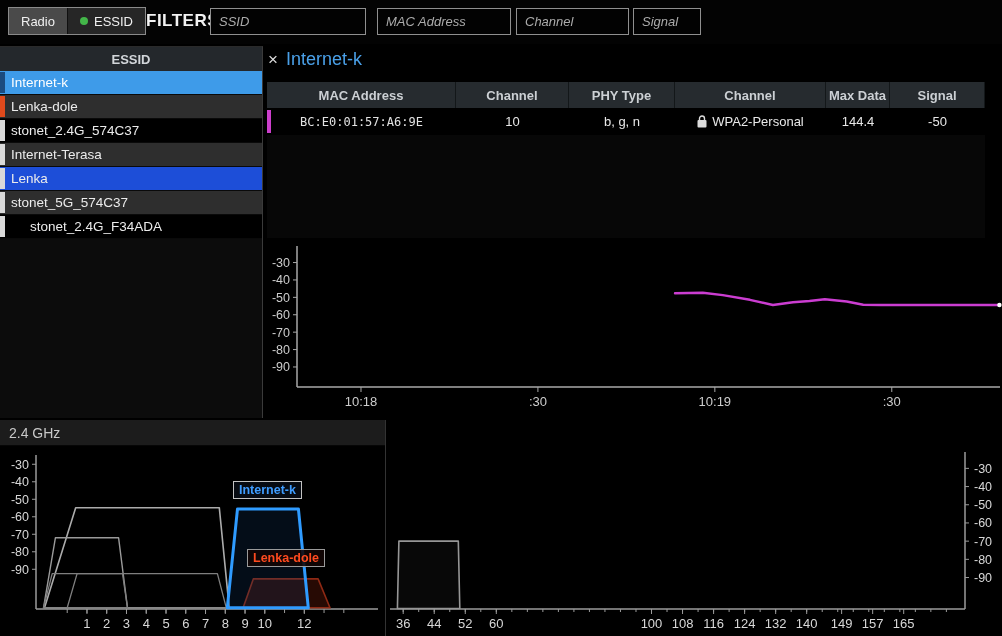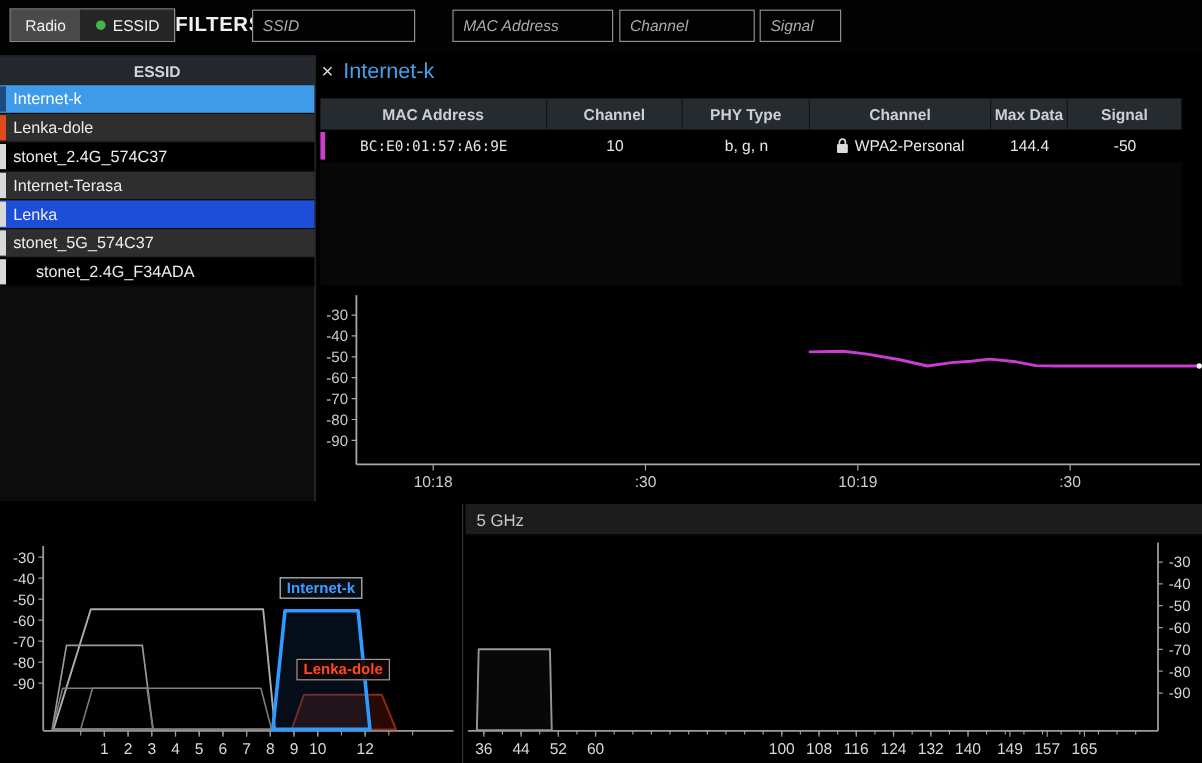--- a/index.html
+++ b/index.html
@@ -60,21 +60,21 @@
       <div class="toggle-seg" id="toggle-radio">
         <span>Radio</span>
       </div>
       <div class="toggle-seg" id="toggle-essid">
         <span class="green-dot"></span>
         <span>ESSID</span>
       </div>
     </div>
     <div id="filters-label">FILTERS:</div>
     <div id="filter-inputs">
-        <input class="filter-input" placeholder="SSID" style="left: 210px; width: 136px;">
+        <input class="filter-input" placeholder="SSID" style="left: 210px; width: 156px;">
         <input class="filter-input" placeholder="MAC Address" style="left: 377px; width: 134px;">
         <input class="filter-input" placeholder="Channel" style="left: 516px; width: 113px;">
         <input class="filter-input" placeholder="Signal" style="left: 633px; width: 68px;">
       </div>
   </div>
 
   <div id="sidebar">
     <div id="sidebar-header">ESSID</div>
     <div id="essid-list">
         <div class="essid-row" style="background: rgb(62, 155, 233);">
@@ -162,20 +162,23 @@
         <text x="452.8485738255033" y="166" text-anchor="middle" fill="#cdcdcd" font-size="13">10:19</text>
         <line x1="629.7781040268457" y1="147" x2="629.7781040268457" y2="152" stroke="#a8a8a8"></line>
         <text x="629.7781040268457" y="166" text-anchor="middle" fill="#cdcdcd" font-size="13">:30</text>
         <polyline points="413.0,53.2 440.8,52.7 460.8,55.1 487.9,59.8 510.9,65.0 531.0,62.2 547.5,61.0 562.8,59.3 584.7,61.5 601.2,64.7 618.9,65.0 737.4,65.0" fill="none" stroke="#cb3dd1" stroke-width="2.4" stroke-linejoin="round" stroke-linecap="round"></polyline>
         <circle cx="737.4102348993288" cy="65.0111111111111" r="2.2" fill="#ffffff"></circle>
       </svg></div>
 
   <div id="sep-h"></div>
   <div id="divider-v"></div>
 
+  <div class="band-panel-header" style="left:0;top:420px;width:385px">
+    <span>2.4 GHz</span>
+  </div>
   <div class="chart-host" style="left:0;top:447px;width:385px;height:189px"><svg width="385" height="189">
         <line x1="36" y1="8" x2="36" y2="162" stroke="#9b9b9b" stroke-width="1.5"></line>
         <line x1="36" y1="162" x2="378" y2="162" stroke="#9b9b9b" stroke-width="1.5"></line>
         <line x1="36" y1="17.275000000000006" x2="32" y2="17.275000000000006" stroke="#9b9b9b"></line>
         <text x="29" y="21.775000000000006" text-anchor="end" fill="#d8d8d8" font-size="12.5">-30</text>
         <line x1="36" y1="34.77499999999999" x2="32" y2="34.77499999999999" stroke="#9b9b9b"></line>
         <text x="29" y="39.27499999999999" text-anchor="end" fill="#d8d8d8" font-size="12.5">-40</text>
         <line x1="36" y1="52.27499999999999" x2="32" y2="52.27499999999999" stroke="#9b9b9b"></line>
         <text x="29" y="56.77499999999999" text-anchor="end" fill="#d8d8d8" font-size="12.5">-50</text>
         <line x1="36" y1="69.77499999999999" x2="32" y2="69.77499999999999" stroke="#9b9b9b"></line>
@@ -226,23 +229,20 @@
         <polygon points="44.5,160.8 75.7,60.7 219.3,60.7 229.2,160.8" fill="none" stroke="#acacac" stroke-width="1.6" stroke-linejoin="round" stroke-linecap="round"></polygon>
         <polygon points="43.5,160.8 55.4,90.8 118.6,90.8 127.5,160.8" fill="none" stroke="#9a9a9a" stroke-width="1.4" stroke-linejoin="round" stroke-linecap="round"></polygon>
         <polygon points="43.5,160.8 52.2,126.6 217.4,126.6 226.3,160.8" fill="none" stroke="#7f7f7f" stroke-width="1.3" stroke-linejoin="round" stroke-linecap="round"></polygon>
         <polygon points="67.2,160.8 77.1,126.6 122.5,126.6 127.5,160.8" fill="none" stroke="#7f7f7f" stroke-width="1.3" stroke-linejoin="round" stroke-linecap="round"></polygon>
         <polygon points="243.1,160.8 253.3,131.9 318.1,131.9 330.0,160.8" fill="rgba(120,30,12,0.32)" stroke="#8e2914" stroke-width="1.6" stroke-linejoin="round" stroke-linecap="round"></polygon>
         <polygon points="227.3,160.8 237.5,61.9 298.4,61.9 308.3,160.8" fill="rgba(20,60,110,0.22)" stroke="#2f9bff" stroke-width="3" stroke-linejoin="round" stroke-linecap="round"></polygon>
       </svg></div>
   <div class="net-flag" id="flag-internet-k" style="left:233px;top:481px">Internet-k</div>
   <div class="net-flag" id="flag-lenka-dole" style="left:247px;top:549px">Lenka-dole</div>
 
-  <div class="band-panel-header" style="left:388px;top:420px;width:614px">
-    <span>5 GHz</span>
-  </div>
   <div class="chart-host" style="left:388px;top:447px;width:614px;height:189px"><svg width="614" height="189">
         <line x1="577" y1="5" x2="577" y2="162" stroke="#9b9b9b" stroke-width="1.5"></line>
         <line x1="2" y1="162" x2="577" y2="162" stroke="#9b9b9b" stroke-width="1.5"></line>
         <line x1="577" y1="21.373117033603705" x2="581" y2="21.373117033603705" stroke="#9b9b9b"></line>
         <text x="586" y="25.873117033603705" text-anchor="start" fill="#d8d8d8" font-size="12.5">-30</text>
         <line x1="577" y1="39.56546929316339" x2="581" y2="39.56546929316339" stroke="#9b9b9b"></line>
         <text x="586" y="44.06546929316339" text-anchor="start" fill="#d8d8d8" font-size="12.5">-40</text>
         <line x1="577" y1="57.75782155272306" x2="581" y2="57.75782155272306" stroke="#9b9b9b"></line>
         <text x="586" y="62.25782155272306" text-anchor="start" fill="#d8d8d8" font-size="12.5">-50</text>
         <line x1="577" y1="75.95017381228273" x2="581" y2="75.95017381228273" stroke="#9b9b9b"></line>

